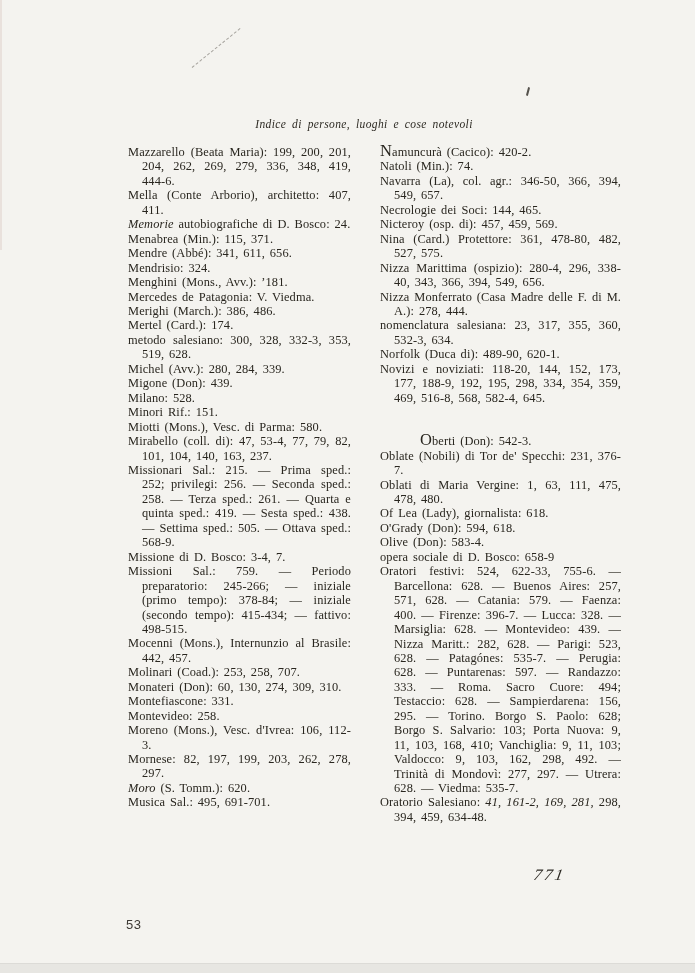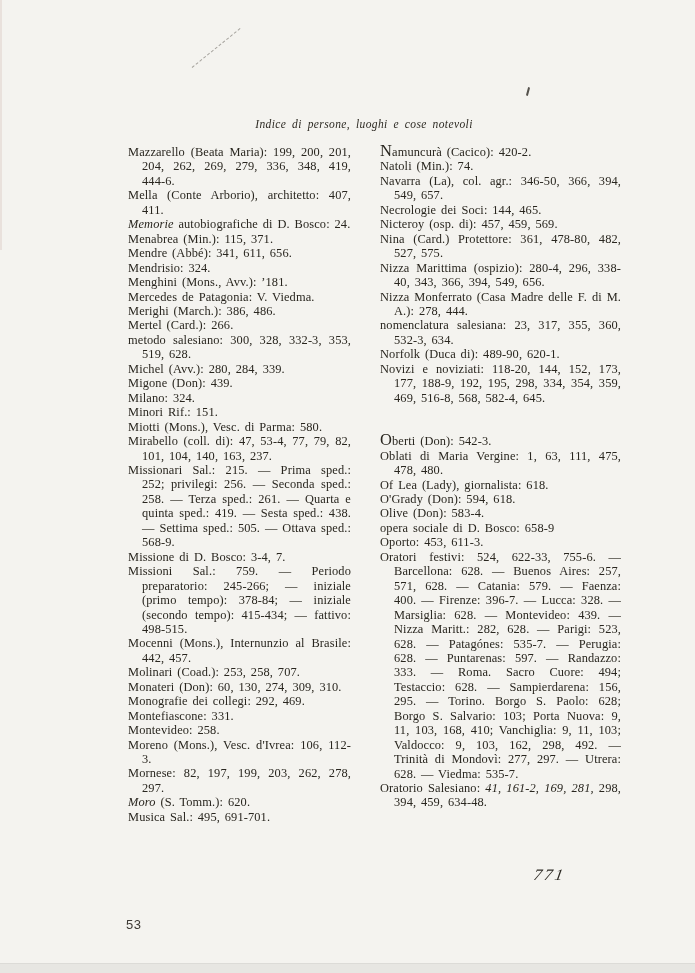--- a/index.html
+++ b/index.html
@@ -19,21 +19,21 @@
   .col-left{left:128px;width:223px;}
   .col-right{left:380px;width:241px;}
   .entry{
     font-size:12.4px;line-height:14.45px;
     text-align:justify;
     text-indent:-14px;padding-left:14px;
     word-spacing:1.6px;letter-spacing:.12px;
   }
   .entry em{font-style:italic;}
   .initial{font-size:16.5px;line-height:0;}
-  .gap-before{margin-top:29px;}
+  .gap-before{margin-top:29px;margin-left:40px;}
   .page-number{
     position:absolute;left:534px;top:866px;
     font-size:16px;font-style:italic;letter-spacing:2.5px;
     transform:skewX(-10deg);color:#2d2a24;
   }
   .signature-mark{
     position:absolute;left:126px;top:917px;
     font-family:Liberation Sans, sans-serif;
     font-size:13px;color:#3d3a35;letter-spacing:.5px;
   }
@@ -70,61 +70,60 @@
   <div class="col col-left">
       <div class="entry"><span>Mazzarello (Beata Maria): 199, 200, 201, 204, 262, 269, 279, 336, 348, 419, 444-6.</span></div>
       <div class="entry"><span>Mella (Conte Arborio), architetto: 407, 411.</span></div>
       <div class="entry"><em>Memorie</em><span> autobiografiche di D. Bosco: 24.</span></div>
       <div class="entry"><span>Menabrea (Min.): 115, 371.</span></div>
       <div class="entry"><span>Mendre (Abbé): 341, 611, 656.</span></div>
       <div class="entry"><span>Mendrisio: 324.</span></div>
       <div class="entry"><span>Menghini (Mons., Avv.): ʼ181.</span></div>
       <div class="entry"><span>Mercedes de Patagonia: V. Viedma.</span></div>
       <div class="entry"><span>Merighi (March.): 386, 486.</span></div>
-      <div class="entry"><span>Mertel (Card.): 266.</span></div>
+      <div class="entry"><span>Mertel (Card.): 174.</span></div>
       <div class="entry"><span>metodo salesiano: 300, 328, 332-3, 353, 519, 628.</span></div>
       <div class="entry"><span>Michel (Avv.): 280, 284, 339.</span></div>
       <div class="entry"><span>Migone (Don): 439.</span></div>
-      <div class="entry"><span>Milano: 324.</span></div>
+      <div class="entry"><span>Milano: 528.</span></div>
       <div class="entry"><span>Minori Rif.: 151.</span></div>
       <div class="entry"><span>Miotti (Mons.), Vesc. di Parma: 580.</span></div>
       <div class="entry"><span>Mirabello (coll. di): 47, 53-4, 77, 79, 82, 101, 104, 140, 163, 237.</span></div>
       <div class="entry"><span>Missionari Sal.: 215. — Prima sped.: 252; privilegi: 256. — Seconda sped.: 258. — Terza sped.: 261. — Quarta e quinta sped.: 419. — Sesta sped.: 438. — Settima sped.: 505. — Ottava sped.: 568-9.</span></div>
       <div class="entry"><span>Missione di D. Bosco: 3-4, 7.</span></div>
       <div class="entry"><span>Missioni Sal.: 759. — Periodo preparatorio: 245-266; — iniziale (primo tempo): 378-84; — iniziale (secondo tempo): 415-434; — fattivo: 498-515.</span></div>
       <div class="entry"><span>Mocenni (Mons.), Internunzio al Brasile: 442, 457.</span></div>
       <div class="entry"><span>Molinari (Coad.): 253, 258, 707.</span></div>
       <div class="entry"><span>Monateri (Don): 60, 130, 274, 309, 310.</span></div>
-      <div class="entry"><span>Monografie dei collegi: 292, 469.</span></div>
       <div class="entry"><span>Montefiascone: 331.</span></div>
       <div class="entry"><span>Montevideo: 258.</span></div>
       <div class="entry"><span>Moreno (Mons.), Vesc. d'Ivrea: 106, 112-3.</span></div>
       <div class="entry"><span>Mornese: 82, 197, 199, 203, 262, 278, 297.</span></div>
       <div class="entry"><em>Moro</em><span> (S. Tomm.): 620.</span></div>
       <div class="entry"><span>Musica Sal.: 495, 691-701.</span></div>
     </div>
   <div class="col col-right">
       <div class="entry"><span class="initial">N</span><span>amuncurà (Cacico): 420-2.</span></div>
       <div class="entry"><span>Natoli (Min.): 74.</span></div>
       <div class="entry"><span>Navarra (La), col. agr.: 346-50, 366, 394, 549, 657.</span></div>
       <div class="entry"><span>Necrologie dei Soci: 144, 465.</span></div>
       <div class="entry"><span>Nicteroy (osp. di): 457, 459, 569.</span></div>
       <div class="entry"><span>Nina (Card.) Protettore: 361, 478-80, 482, 527, 575.</span></div>
       <div class="entry"><span>Nizza Marittima (ospizio): 280-4, 296, 338-40, 343, 366, 394, 549, 656.</span></div>
       <div class="entry"><span>Nizza Monferrato (Casa Madre delle F. di M. A.): 278, 444.</span></div>
       <div class="entry"><span>nomenclatura salesiana: 23, 317, 355, 360, 532-3, 634.</span></div>
       <div class="entry"><span>Norfolk (Duca di): 489-90, 620-1.</span></div>
       <div class="entry"><span>Novizi e noviziati: 118-20, 144, 152, 173, 177, 188-9, 192, 195, 298, 334, 354, 359, 469, 516-8, 568, 582-4, 645.</span></div>
       <div class="entry gap-before"><span class="initial">O</span><span>berti (Don): 542-3.</span></div>
+      <div class="entry"><span>Oblate (Nobili) di Tor de' Specchi: 231, 376-7.</span></div>
       <div class="entry"><span>Oblati di Maria Vergine: 1, 63, 111, 475, 478, 480.</span></div>
       <div class="entry"><span>Of Lea (Lady), giornalista: 618.</span></div>
       <div class="entry"><span>O'Grady (Don): 594, 618.</span></div>
       <div class="entry"><span>Olive (Don): 583-4.</span></div>
       <div class="entry"><span>opera sociale di D. Bosco: 658-9</span></div>
-      <div class="entry"><span>Oporto: 453, 611-3.</span></div>
       <div class="entry"><span>Oratori festivi: 524, 622-33, 755-6. — Barcellona: 628. — Buenos Aires: 257, 571, 628. — Catania: 579. — Faenza: 400. — Firenze: 396-7. — Lucca: 328. — Marsiglia: 628. — Montevideo: 439. — Nizza Maritt.: 282, 628. — Parigi: 523, 628. — Patagónes: 535-7. — Perugia: 628. — Puntarenas: 597. — Randazzo: 333. — Roma. Sacro Cuore: 494; Testaccio: 628. — Sampierdarena: 156, 295. — Torino. Borgo S. Paolo: 628; Borgo S. Salvario: 103; Porta Nuova: 9, 11, 103, 168, 410; Vanchiglia: 9, 11, 103; Valdocco: 9, 103, 162, 298, 492. — Trinità di Mondovì: 277, 297. — Utrera: 628. — Viedma: 535-7.</span></div>
       <div class="entry"><span>Oratorio Salesiano: </span><em>41, 161-2, 169, 281,</em><span> 298, 394, 459, 634-48.</span></div>
     </div>
 
   <div class="page-number">771</div>
   <div class="signature-mark">53</div>
 
   <div class="bottom-band"></div>
 </div>
 

